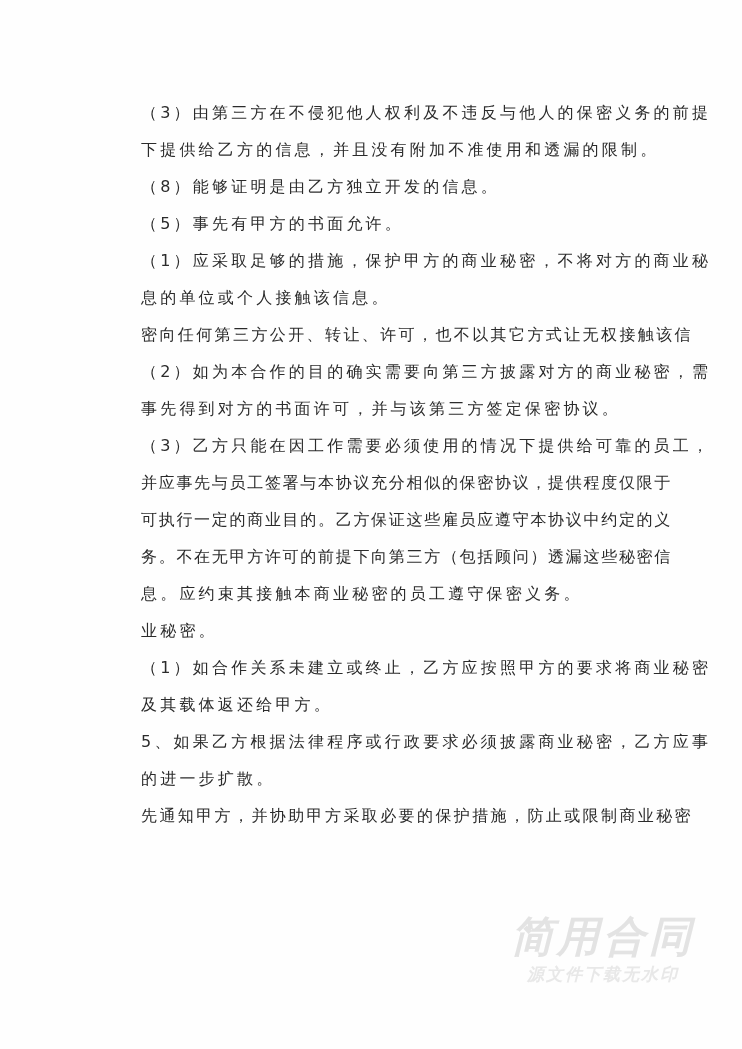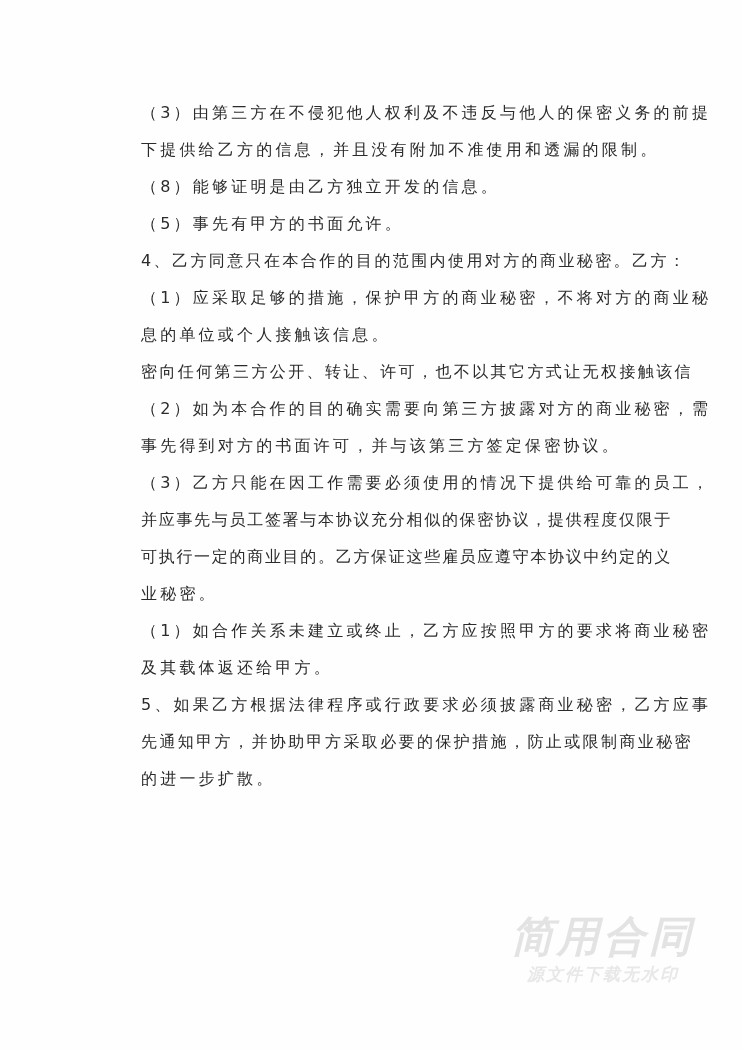--- a/index.html
+++ b/index.html
@@ -66,34 +66,35 @@
   </style>
 </head>
 <body>
 
 <div class="page">
   <div class="content">
     <div class="line">（3）由第三方在不侵犯他人权利及不违反与他人的保密义务的前提</div>
     <div class="line">下提供给乙方的信息，并且没有附加不准使用和透漏的限制。</div>
     <div class="line">（8）能够证明是由乙方独立开发的信息。</div>
     <div class="line">（5）事先有甲方的书面允许。</div>
-    <div class="line med">4、乙方同意只在本合作的目的范围内使用对方的商业秘密。乙方：</div>
     <div class="line">（1）应采取足够的措施，保护甲方的商业秘密，不将对方的商业秘</div>
     <div class="line">息的单位或个人接触该信息。</div>
     <div class="line med">密向任何第三方公开、转让、许可，也不以其它方式让无权接触该信</div>
     <div class="line">（2）如为本合作的目的确实需要向第三方披露对方的商业秘密，需</div>
     <div class="line">事先得到对方的书面许可，并与该第三方签定保密协议。</div>
     <div class="line">（3）乙方只能在因工作需要必须使用的情况下提供给可靠的员工，</div>
     <div class="line tight">并应事先与员工签署与本协议充分相似的保密协议，提供程度仅限于</div>
     <div class="line tight">可执行一定的商业目的。乙方保证这些雇员应遵守本协议中约定的义</div>
+    <div class="line tight">务。不在无甲方许可的前提下向第三方（包括顾问）透漏这些秘密信</div>
+    <div class="line">息。应约束其接触本商业秘密的员工遵守保密义务。</div>
     <div class="line">业秘密。</div>
     <div class="line">（1）如合作关系未建立或终止，乙方应按照甲方的要求将商业秘密</div>
     <div class="line">及其载体返还给甲方。</div>
     <div class="line">5、如果乙方根据法律程序或行政要求必须披露商业秘密，乙方应事</div>
+    <div class="line">的进一步扩散。</div>
     <div class="line med">先通知甲方，并协助甲方采取必要的保护措施，防止或限制商业秘密</div>
-    <div class="line">的进一步扩散。</div>
   </div>
 
   <div class="watermark">
     <div class="wm-title">简用合同</div>
     <div class="wm-sub">源文件下载无水印</div>
   </div>
 </div>
 
 </body></html>

